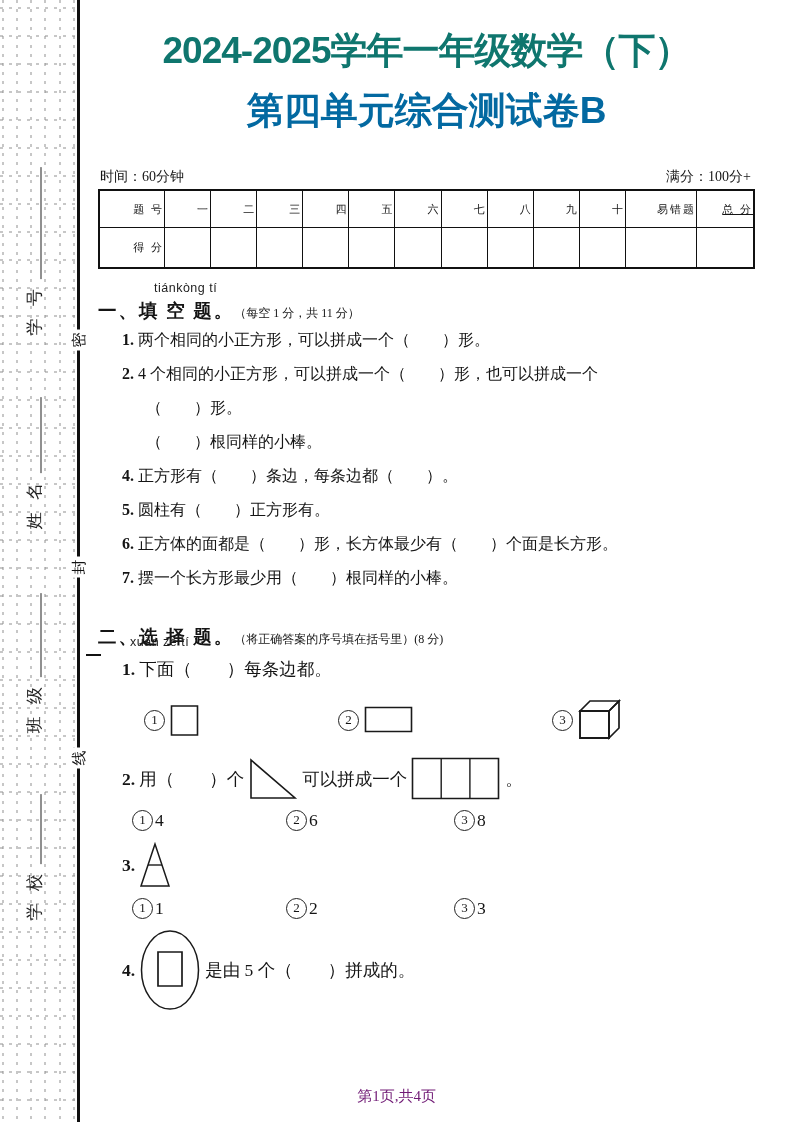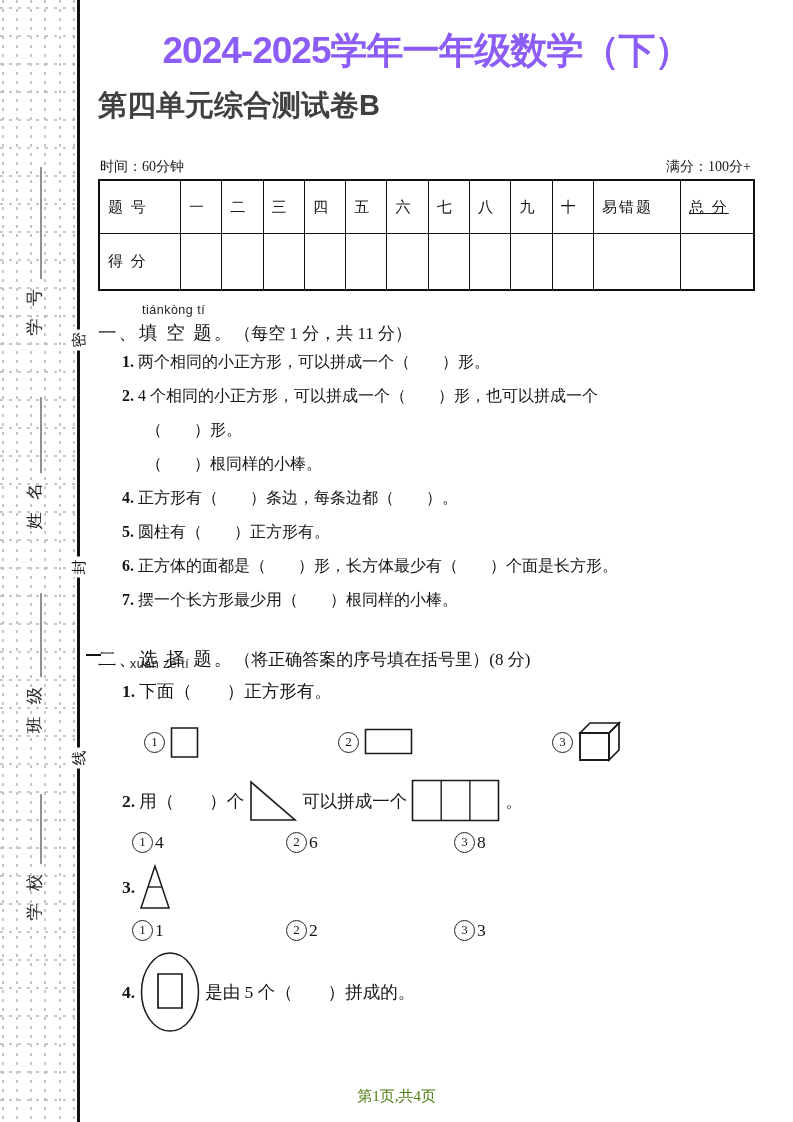--- a/index.html
+++ b/index.html
@@ -31,47 +31,47 @@
     font-size:15px;color:#111;background:#fff;padding:0 3px;z-index:2;
   }
   .seal-char:nth-child(1){top:340px;}
   .seal-char:nth-child(2){top:567px;}
   .seal-char:nth-child(3){top:758px;}
   .fold-mark{position:absolute;left:86px;top:654px;width:15px;height:2px;background:#111;}
   
   .main{position:absolute;left:80px;top:0;width:675px;padding-left:18px;box-sizing:border-box;}
   .title{
     margin:26px 0 0 0;text-align:center;font-size:37px;font-weight:900;letter-spacing:-1px;
-    font-family:"Liberation Sans","DejaVu Sans",sans-serif;color:#8b5cf6;
+    font-family:"Liberation Sans","DejaVu Sans",sans-serif;color:#0f766e;
   }
   .subtitle{
-    margin:10px 0 0 0;text-align:left;font-size:29px;font-weight:900;
-    font-family:"Liberation Sans","DejaVu Sans",sans-serif;color:#404040;
+    margin:10px 0 0 0;text-align:center;font-size:37px;font-weight:900;
+    font-family:"Liberation Sans","DejaVu Sans",sans-serif;color:#0369a1;
   }
   .meta{display:flex;justify-content:space-between;margin-top:32px;font-size:14px;padding:0 4px 3px 2px;gap:32px;}
   
   table.score{width:100%;border-collapse:collapse;border:2.5px solid #111;table-layout:fixed;}
   table.score td{
-    border:1.6px solid #111;text-align:left;font-size:15px;height:36px;
-    padding:8px;letter-spacing:2px;overflow:hidden;
+    border:1.6px solid #111;text-align:right;font-size:11px;height:36px;
+    padding:0;letter-spacing:2px;overflow:hidden;
   }
   table.score tr:nth-child(2) td{height:39px;}
   td.c-label{width:64px;}
   td.c-wide{width:70px;letter-spacing:0;}
   td.c-total{width:56px;letter-spacing:1px;text-decoration:underline;}
   
   .sec-head{position:relative;margin-top:12px;padding-top:17px;font-size:18.5px;}
   .sec-head .pinyin{
     position:absolute;top:0;font-size:12.5px;letter-spacing:.5px;
     font-family:"Liberation Sans","DejaVu Sans",sans-serif;color:#1c1c1c;
   }
-  .sec-head.s1 .pinyin{left:44px;}
+  .sec-head.s1 .pinyin{left:56px;}
   .sec-head.s2 .pinyin{left:32px;margin-top:28px;}
-  .sec-bold{font-weight:400;letter-spacing:2px;}
-  .sec-rest{font-size:17px;}
+  .sec-bold{font-weight:700;letter-spacing:2px;}
+  .sec-rest{font-size:12px;}
   .fb-item{padding-left:24px;font-size:16px;}
   .fb-item .line{line-height:34px;}
   .fb-item .cont{padding-left:24px;}
   .num{font-weight:700;margin-right:4px;font-family:"Liberation Serif","DejaVu Serif",serif;}
   
   .q-line{padding-left:24px;font-size:17.5px;line-height:32px;margin-top:6px;display:flex;align-items:center;flex-wrap:nowrap;}
   .q-line .seg{margin-right:4px;}
   .circled{
     display:inline-flex;width:19px;height:19px;border:1.4px solid #222;border-radius:50%;
     align-items:center;justify-content:center;font-size:13px;flex:none;
@@ -82,21 +82,21 @@
   .shape-opt:nth-child(1){width:194px;}
   .shape-opt:nth-child(2){width:214px;}
   .opts{display:flex;align-items:center;margin-top:6px;padding-left:34px;font-size:17.5px;height:26px;}
   .opt{display:flex;align-items:center;gap:2px;}
   .opt:nth-child(1){width:154px;}
   .opt:nth-child(2){width:168px;}
   svg.shape{flex:none;}
   svg.shape *{vector-effect:non-scaling-stroke;}
   .mt4{margin-top:4px;} .mt8{margin-top:8px;} .mt10{margin-top:10px;}
   
-  .footer{position:absolute;left:0;right:0;bottom:16px;text-align:center;font-size:15px;color:#4d7c0f;}
+  .footer{position:absolute;left:0;right:0;bottom:16px;text-align:center;font-size:15px;color:#701a75;}
 </style>
 </head>
 <body>
 
 <div class="sidebar">
   <svg id="grid-svg" class="grid-svg" width="77" height="1122">
       <line x1="3" y1="0" x2="3" y2="1122" stroke="#8f8f8f" stroke-width="1" stroke-dasharray="3,6"></line>
       <line x1="17" y1="0" x2="17" y2="1122" stroke="#8f8f8f" stroke-width="1" stroke-dasharray="3,6"></line>
       <line x1="31" y1="0" x2="31" y2="1122" stroke="#8f8f8f" stroke-width="1" stroke-dasharray="3,6"></line>
       <line x1="45" y1="0" x2="45" y2="1122" stroke="#8f8f8f" stroke-width="1" stroke-dasharray="3,6"></line>
@@ -232,21 +232,21 @@
       </div>
     </div>
 
   <div class="sec-head s2">
     <span class="pinyin">xuǎn zé tí</span>
     <span class="sec-bold">二、选 择 题。</span><span class="sec-rest">（将正确答案的序号填在括号里）(8 分)</span>
   </div>
 
   <div class="q-line mt4">
     <span class="num seg">1.</span>
-    <span class="seg">下面（　　）正方形有。</span>
+    <span class="seg">下面（　　）每条边都。</span>
   </div>
   <div class="shape-opts">
     <span class="shape-opt">
       <span class="circled">1</span>
       <svg class="shape" width="30" height="33">
         <rect x="1.5" y="2" width="26" height="29" fill="none" stroke="#1a1a1a" stroke-width="1.6"></rect>
       </svg>
     </span>
     <span class="shape-opt">
       <span class="circled">2</span>

